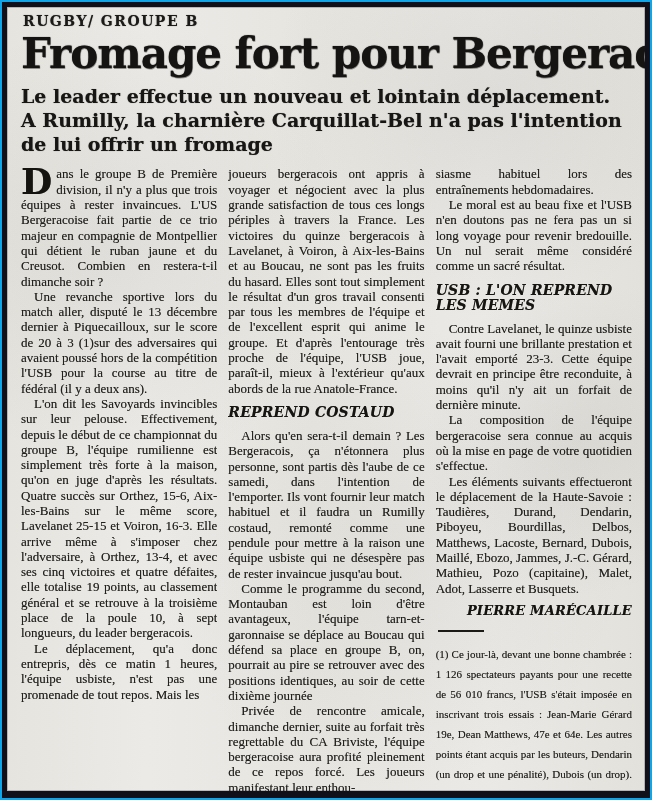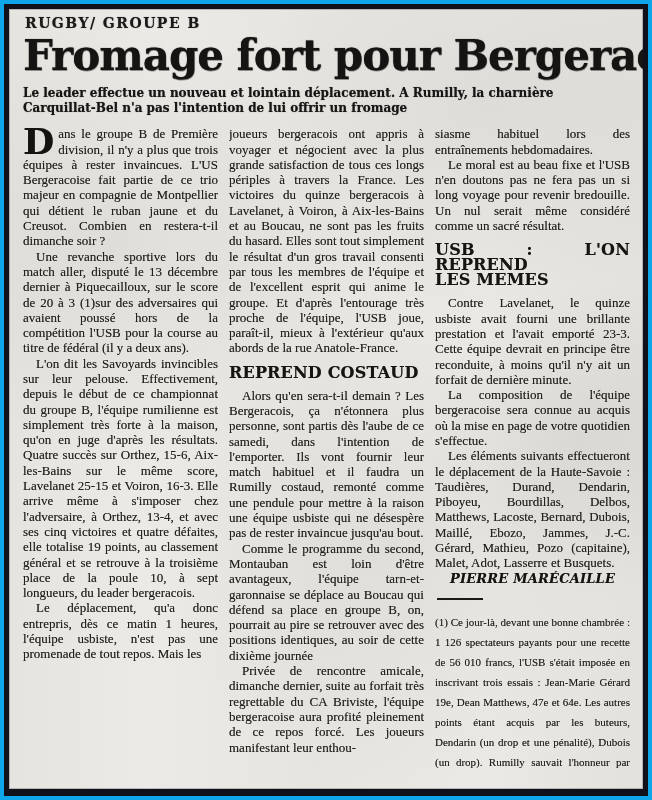--- a/index.html
+++ b/index.html
@@ -2,21 +2,21 @@
 <html lang="fr"><head>
 <meta charset="utf-8">
 <style>
   * { margin: 0; padding: 0; box-sizing: border-box; }
   html, body { width: 652px; height: 800px; background: #2a2a33; }
   body { font-family: "Liberation Serif", serif; }
 
   .scan {
     width: 652px; height: 800px;
     background: #10101b;
-    border: 4px solid #0ea5e9;
+    border: 2px solid #0ea5e9;
     padding: 5px 5px 7px 5px;
     position: relative;
   }
   .paper {
     width: 100%; height: 100%;
     background:
       radial-gradient(circle at 18% 30%, rgba(120,120,115,0.10), rgba(0,0,0,0) 30%),
       radial-gradient(circle at 75% 12%, rgba(130,130,125,0.12), rgba(0,0,0,0) 26%),
       radial-gradient(circle at 60% 70%, rgba(125,125,120,0.08), rgba(0,0,0,0) 35%),
       radial-gradient(circle at 90% 55%, rgba(110,110,105,0.10), rgba(0,0,0,0) 22%),
@@ -45,21 +45,21 @@
     letter-spacing: -1px;
     padding: 3px 8px 0 14px;
     white-space: nowrap;
     color: #151412;
     text-shadow: 0 0 1px rgba(10,10,10,0.7), 0.5px 0.5px 0 rgba(10,10,10,0.35);
   }
 
   .deck {
     font-family: "DejaVu Serif", serif;
     font-weight: bold;
-    font-size: 12px;
+    font-size: 19px;
     line-height: 1.28;
     padding: 7px 22px 0 14px;
     color: #171614;
     text-shadow: 0 0 0.8px rgba(15,15,15,0.6);
   }
 
   .columns {
     display: flex;
     gap: 11px;
     padding: 10px 13px 0 14px;
@@ -84,35 +84,37 @@
     font-family: "DejaVu Serif", serif;
     font-weight: bold;
     font-size: 36px;
     line-height: 29px;
     padding: 1px 4px 0 0;
     color: #14130f;
   }
 
   .subhead {
     font-family: "DejaVu Serif", serif;
+    font-style: italic;
     font-weight: bold;
-    font-size: 16px;
+    font-size: 14px;
     letter-spacing: 0.2px;
     margin: 9px 0 8px 0;
     text-indent: 0 !important;
     line-height: 15px;
     color: #161511;
   }
 
   .byline {
     font-family: "DejaVu Serif", serif;
     font-style: italic;
     font-weight: bold;
     font-size: 13px;
-    text-align: center;
+    text-align: right;
+    margin-top: 7px;
     letter-spacing: 0.2px;
     color: #14130f;
   }
 
   .byline-rule {
     width: 46px;
     border: 0;
     border-top: 2.5px solid #1b1a17;
     margin: 12px 0 12px 2px;
   }

